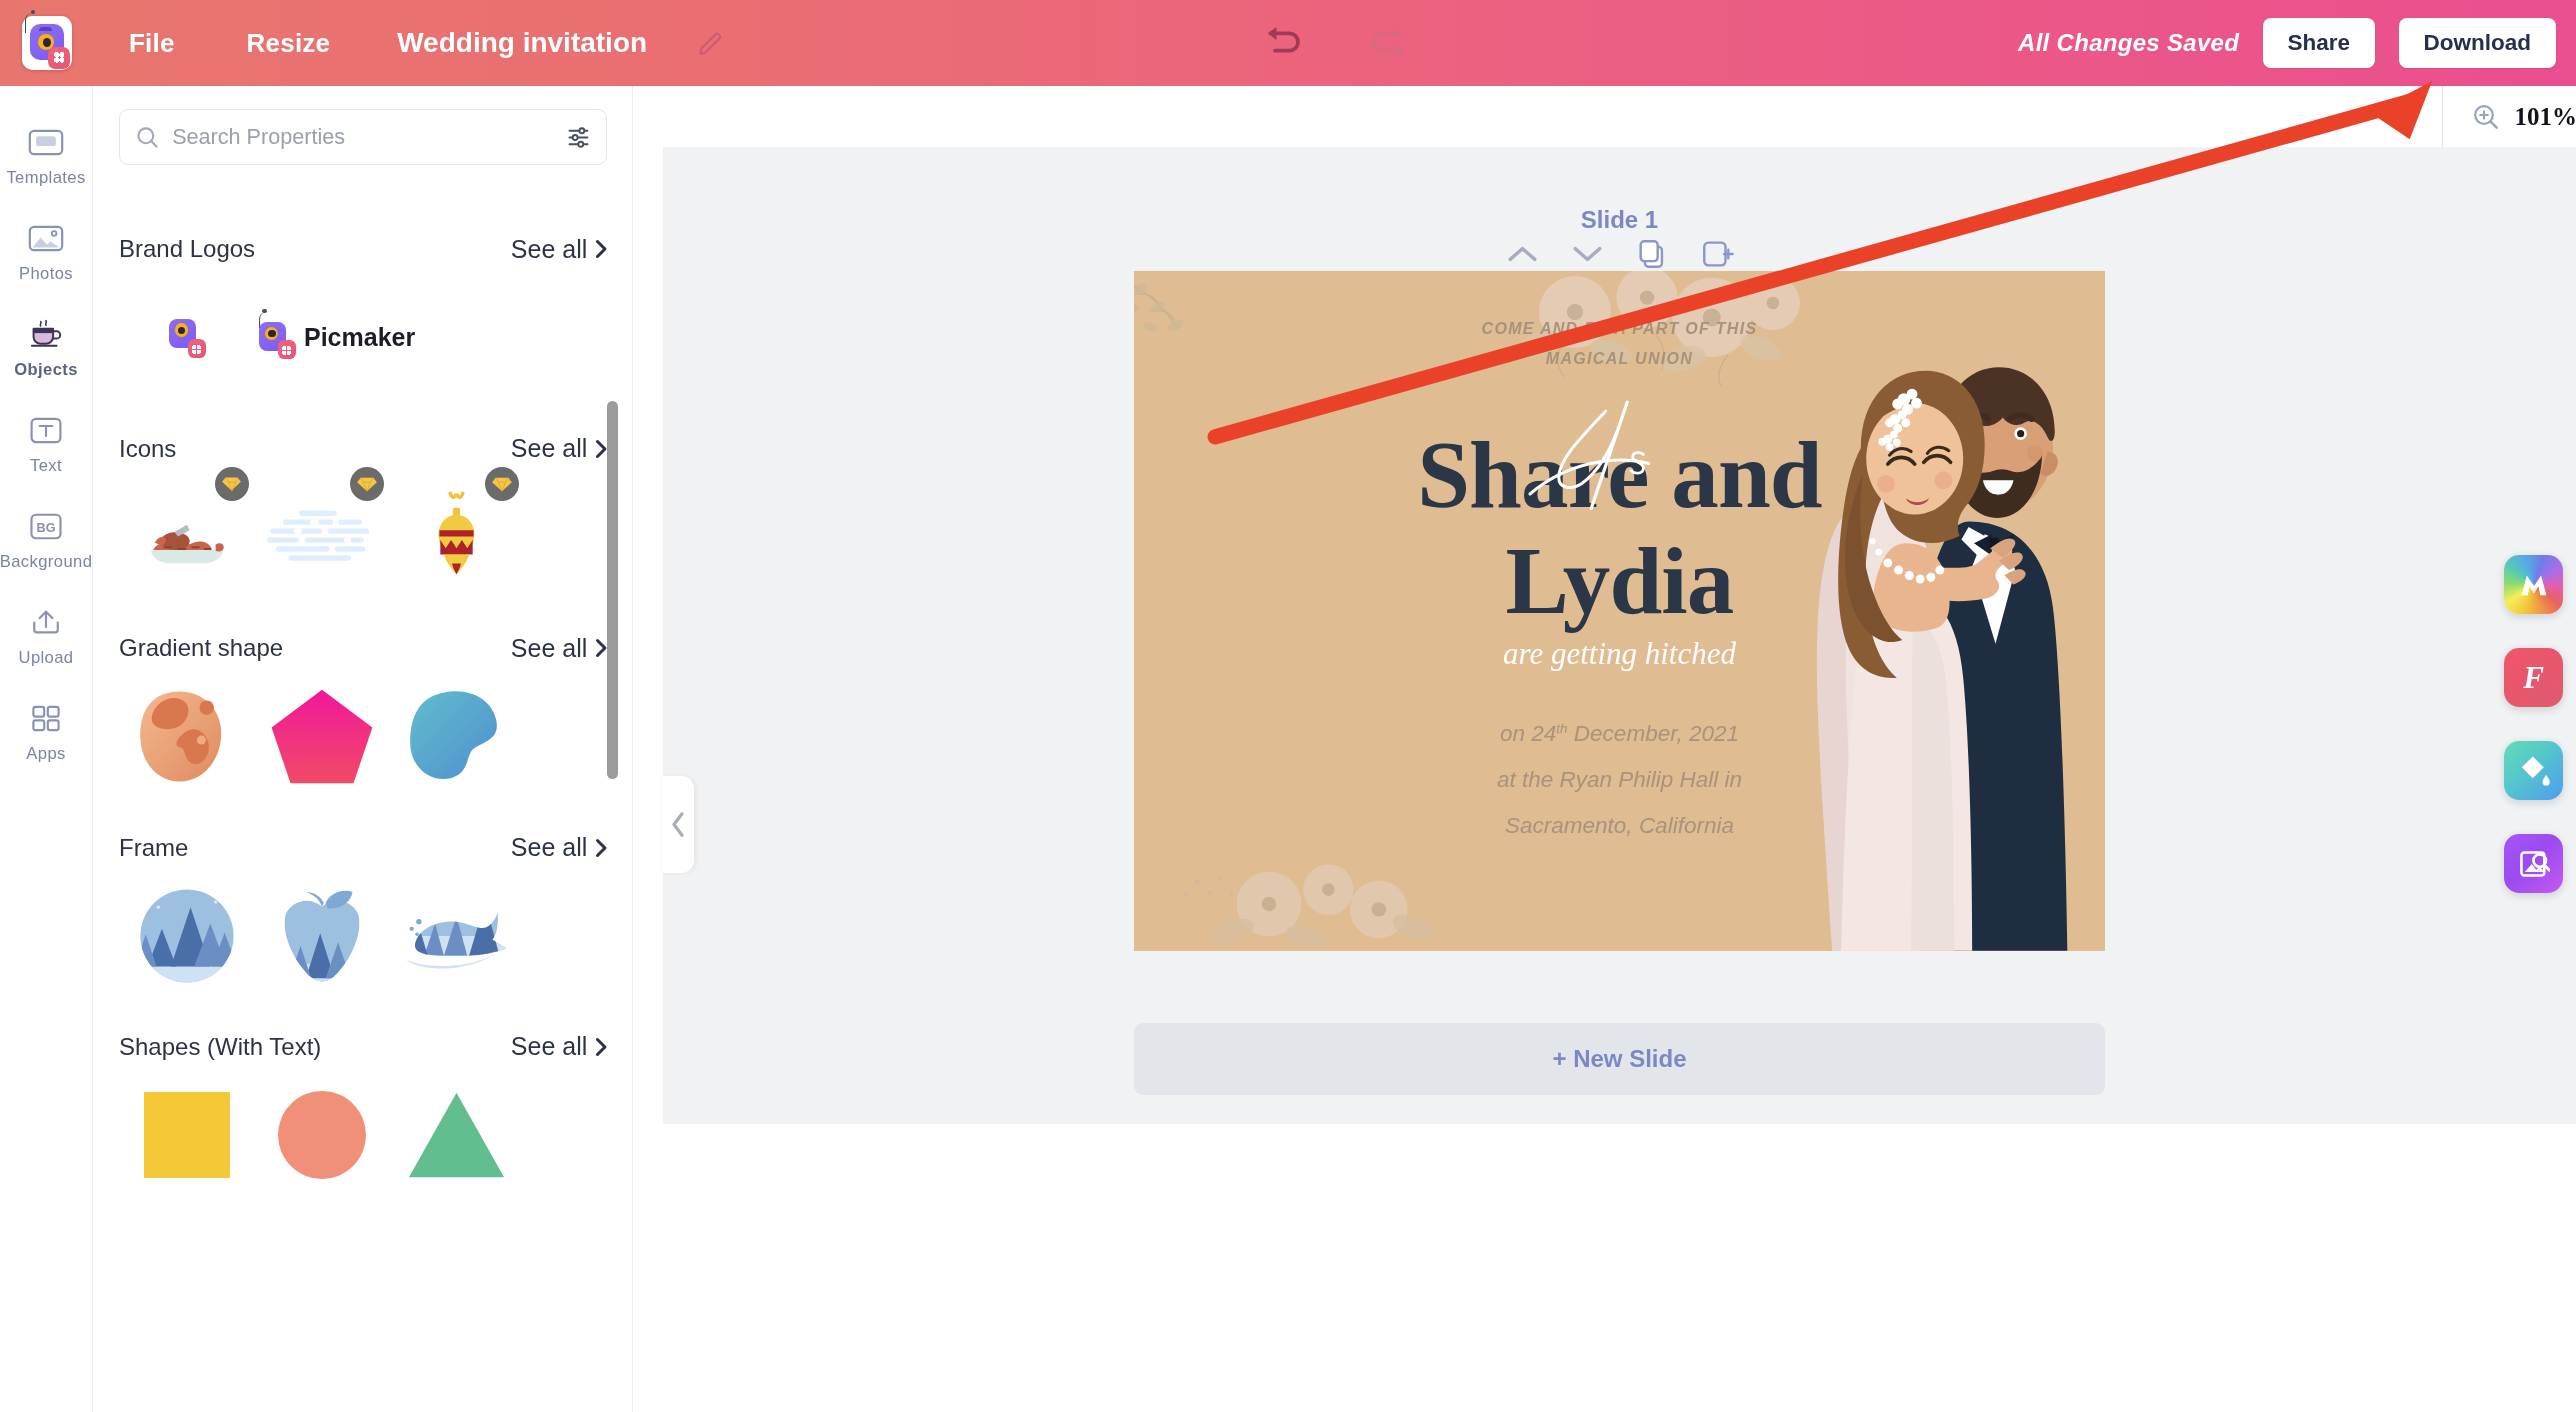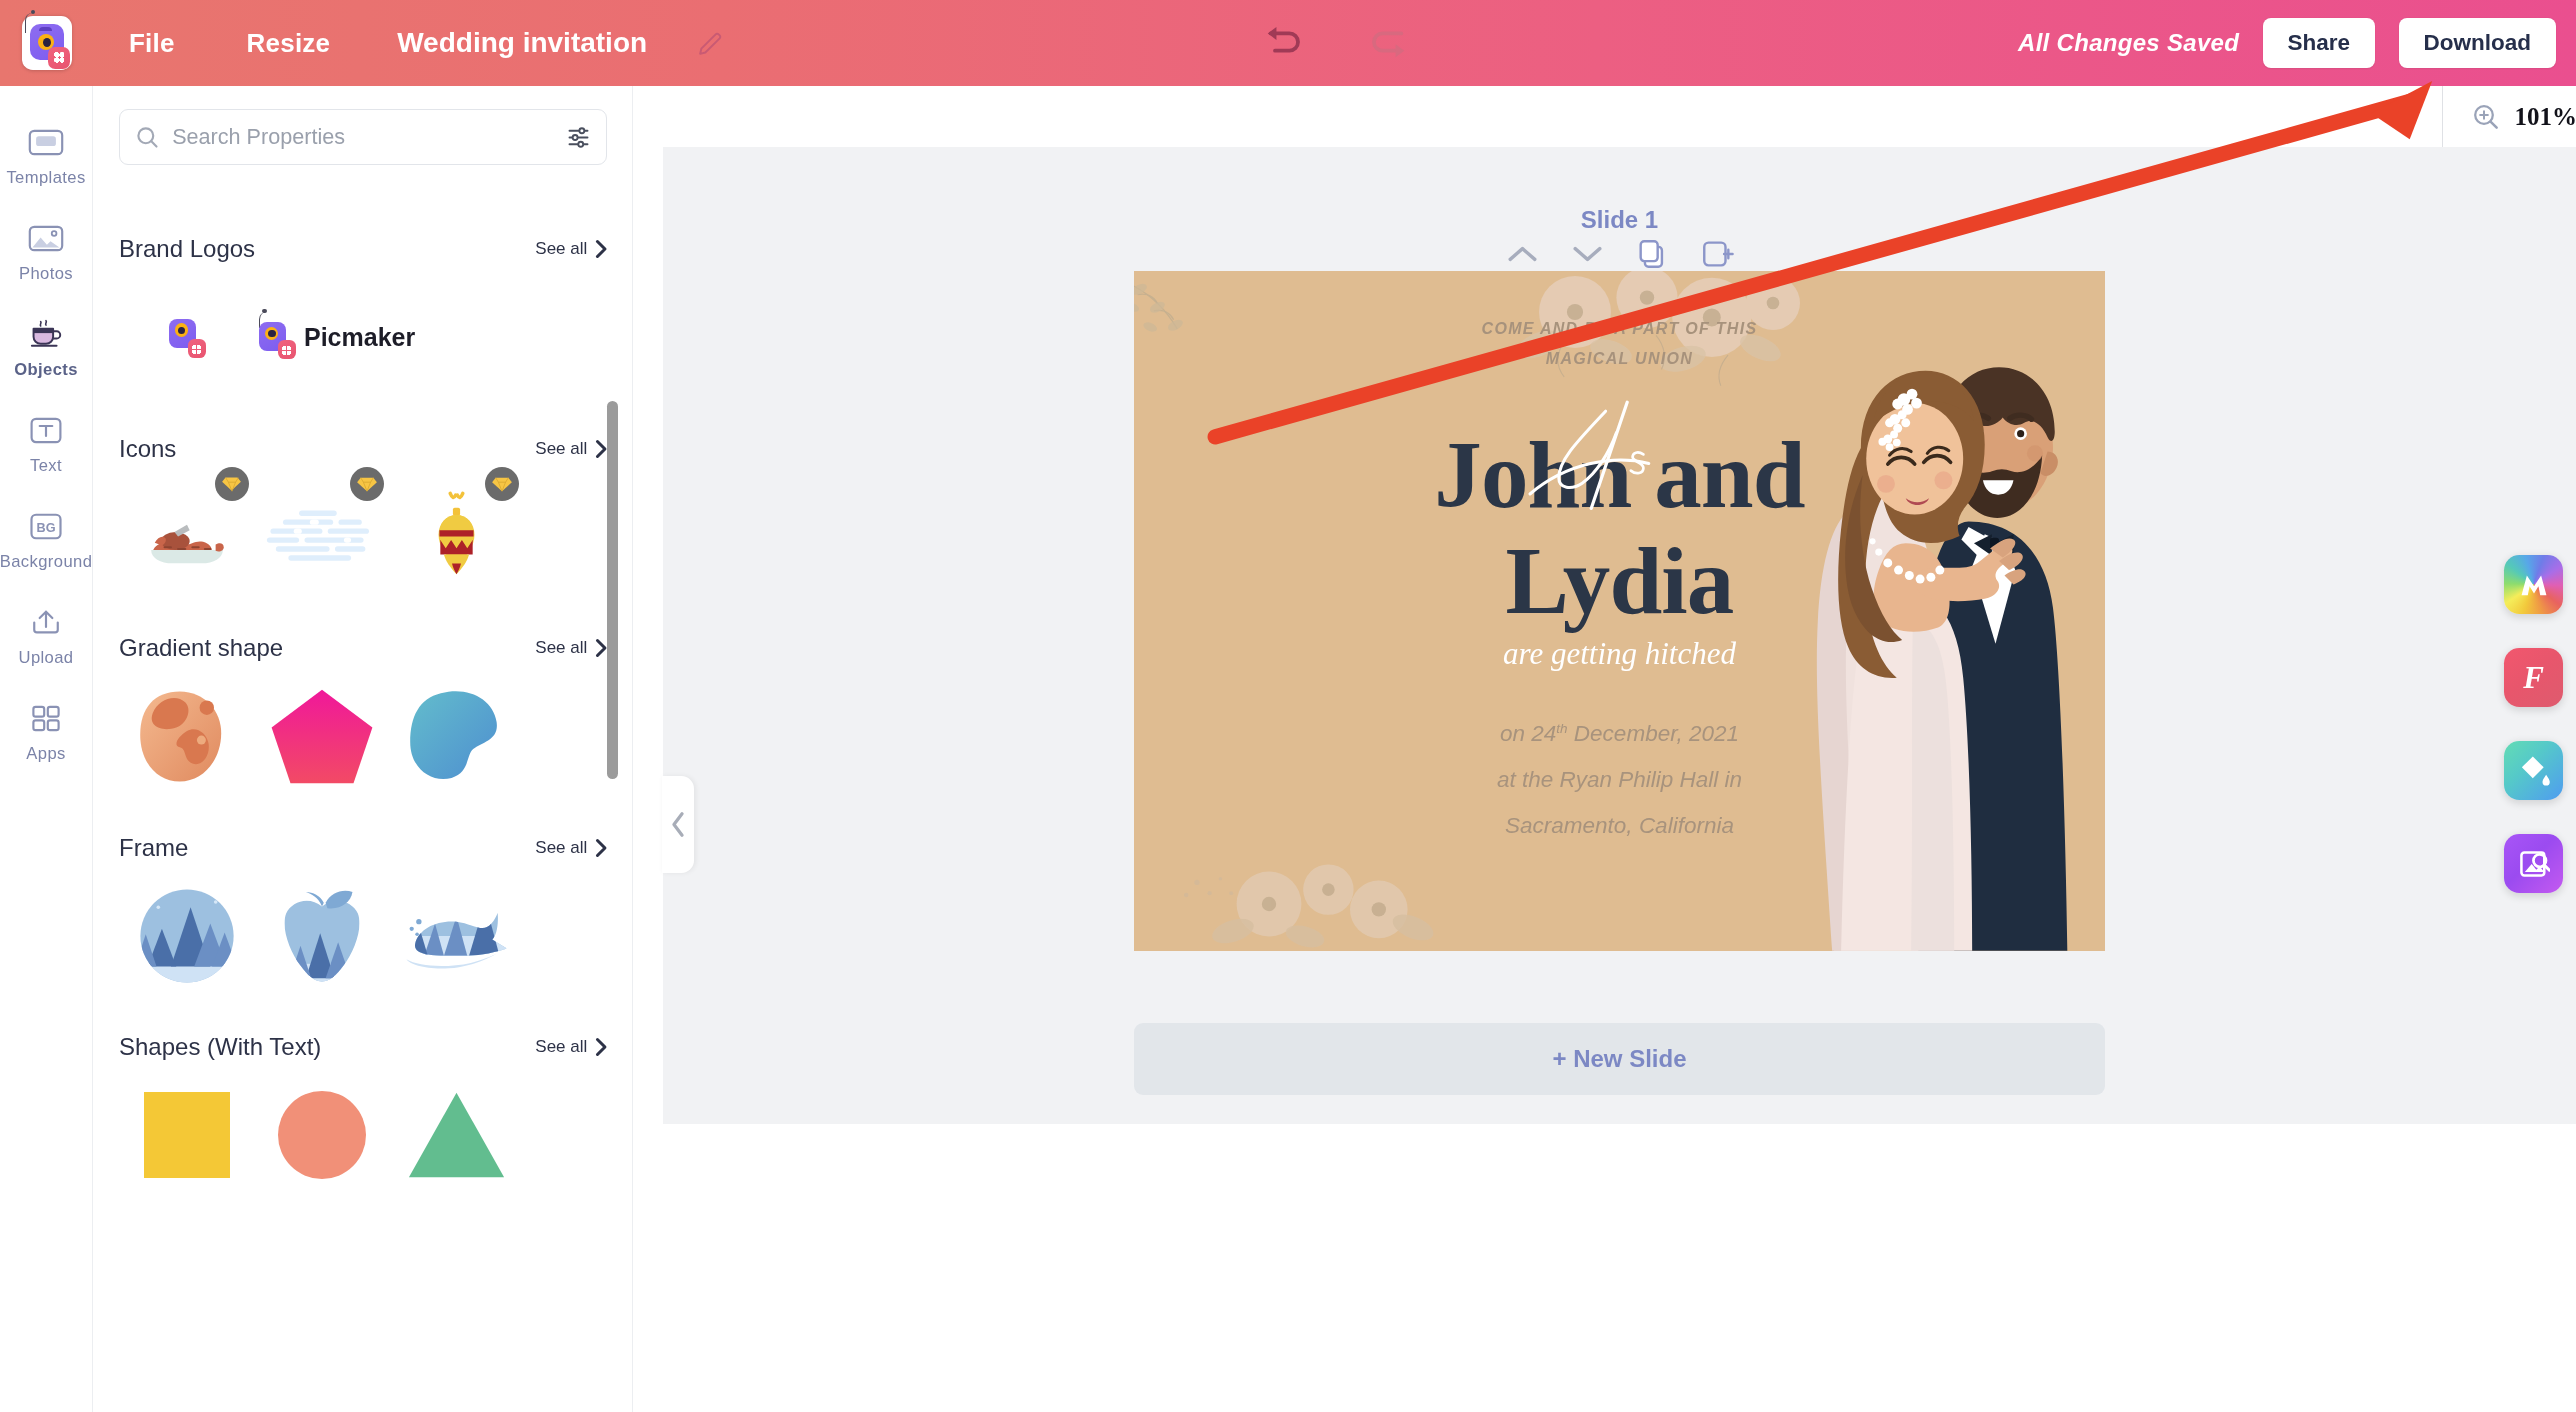--- a/index.html
+++ b/index.html
@@ -108,21 +108,21 @@
     font-family:"Liberation Sans", sans-serif; background:transparent;
   }
   .search-input::placeholder { color:#9aa0ac; }
   .panel-scroll { position:absolute; left:0; top:115px; width:539px; height:1212px; overflow:hidden; }
   .section { padding: 0 25px; }
   .sec-head {
     display:flex; align-items:center; justify-content:space-between;
     height:50px; margin-top: 23.4px;
   }
   .sec-title { font-size:24px; color:#2d3247; font-weight:400; }
-  .see-all { font-size:17px; color:#2d3247; cursor:pointer; display:flex; align-items:center; gap:6.3px;}
+  .see-all { font-size:25px; color:#2d3247; cursor:pointer; display:flex; align-items:center; gap:6.3px;}
   .tiles { display:flex; gap:0; }
   .tile { width:135px; height:126px; display:flex; align-items:center; justify-content:center;
           position:relative; cursor:pointer; }
   .pro-badge {
     position:absolute; right:5.4px; top:-7.2px; width:34px; height:34px; border-radius:50%;
     background:#6b6b6b; display:flex; align-items:center; justify-content:center;
   }
   .scrollbar-track {
     position:absolute; right:7.2px; top:115px; width:10.8px; height:1212px;
   }
@@ -764,21 +764,21 @@
       </div>
 
       <svg style="position:absolute;left:50%;top:115px;transform:translateX(-108px);width:216px;height:135px;z-index:3;" viewBox="0 0 240 150">
         <path d="M20 120c40-34 92-44 132-34" fill="none" stroke="#ffffff" stroke-width="3.4" stroke-linecap="round"></path>
         <path d="M104 28c-30 32-52 54-52 74 0 12 14 14 26 6 16-11 30-34 38-56" fill="none" stroke="#ffffff" stroke-width="3.4" stroke-linecap="round"></path>
         <path d="M128 18 88 136" fill="none" stroke="#ffffff" stroke-width="3.6" stroke-linecap="round"></path>
         <path d="M146 76c-6-4-12-2-12 3s12 6 12 12-8 8-14 3" fill="none" stroke="#ffffff" stroke-width="3" stroke-linecap="round"></path>
       </svg>
 
       <div class="inv-names">
-        <span>John and</span>
+        <span>Share and</span>
         <span class="ln2">Lydia</span>
       </div>
 
       <div class="inv-sub">are getting hitched</div>
 
       <div class="inv-details">
         <div>
           <span>on 24</span><sup>th</sup><span> December, 2021</span>
         </div>
         <div>at the Ryan Philip Hall in</div>

